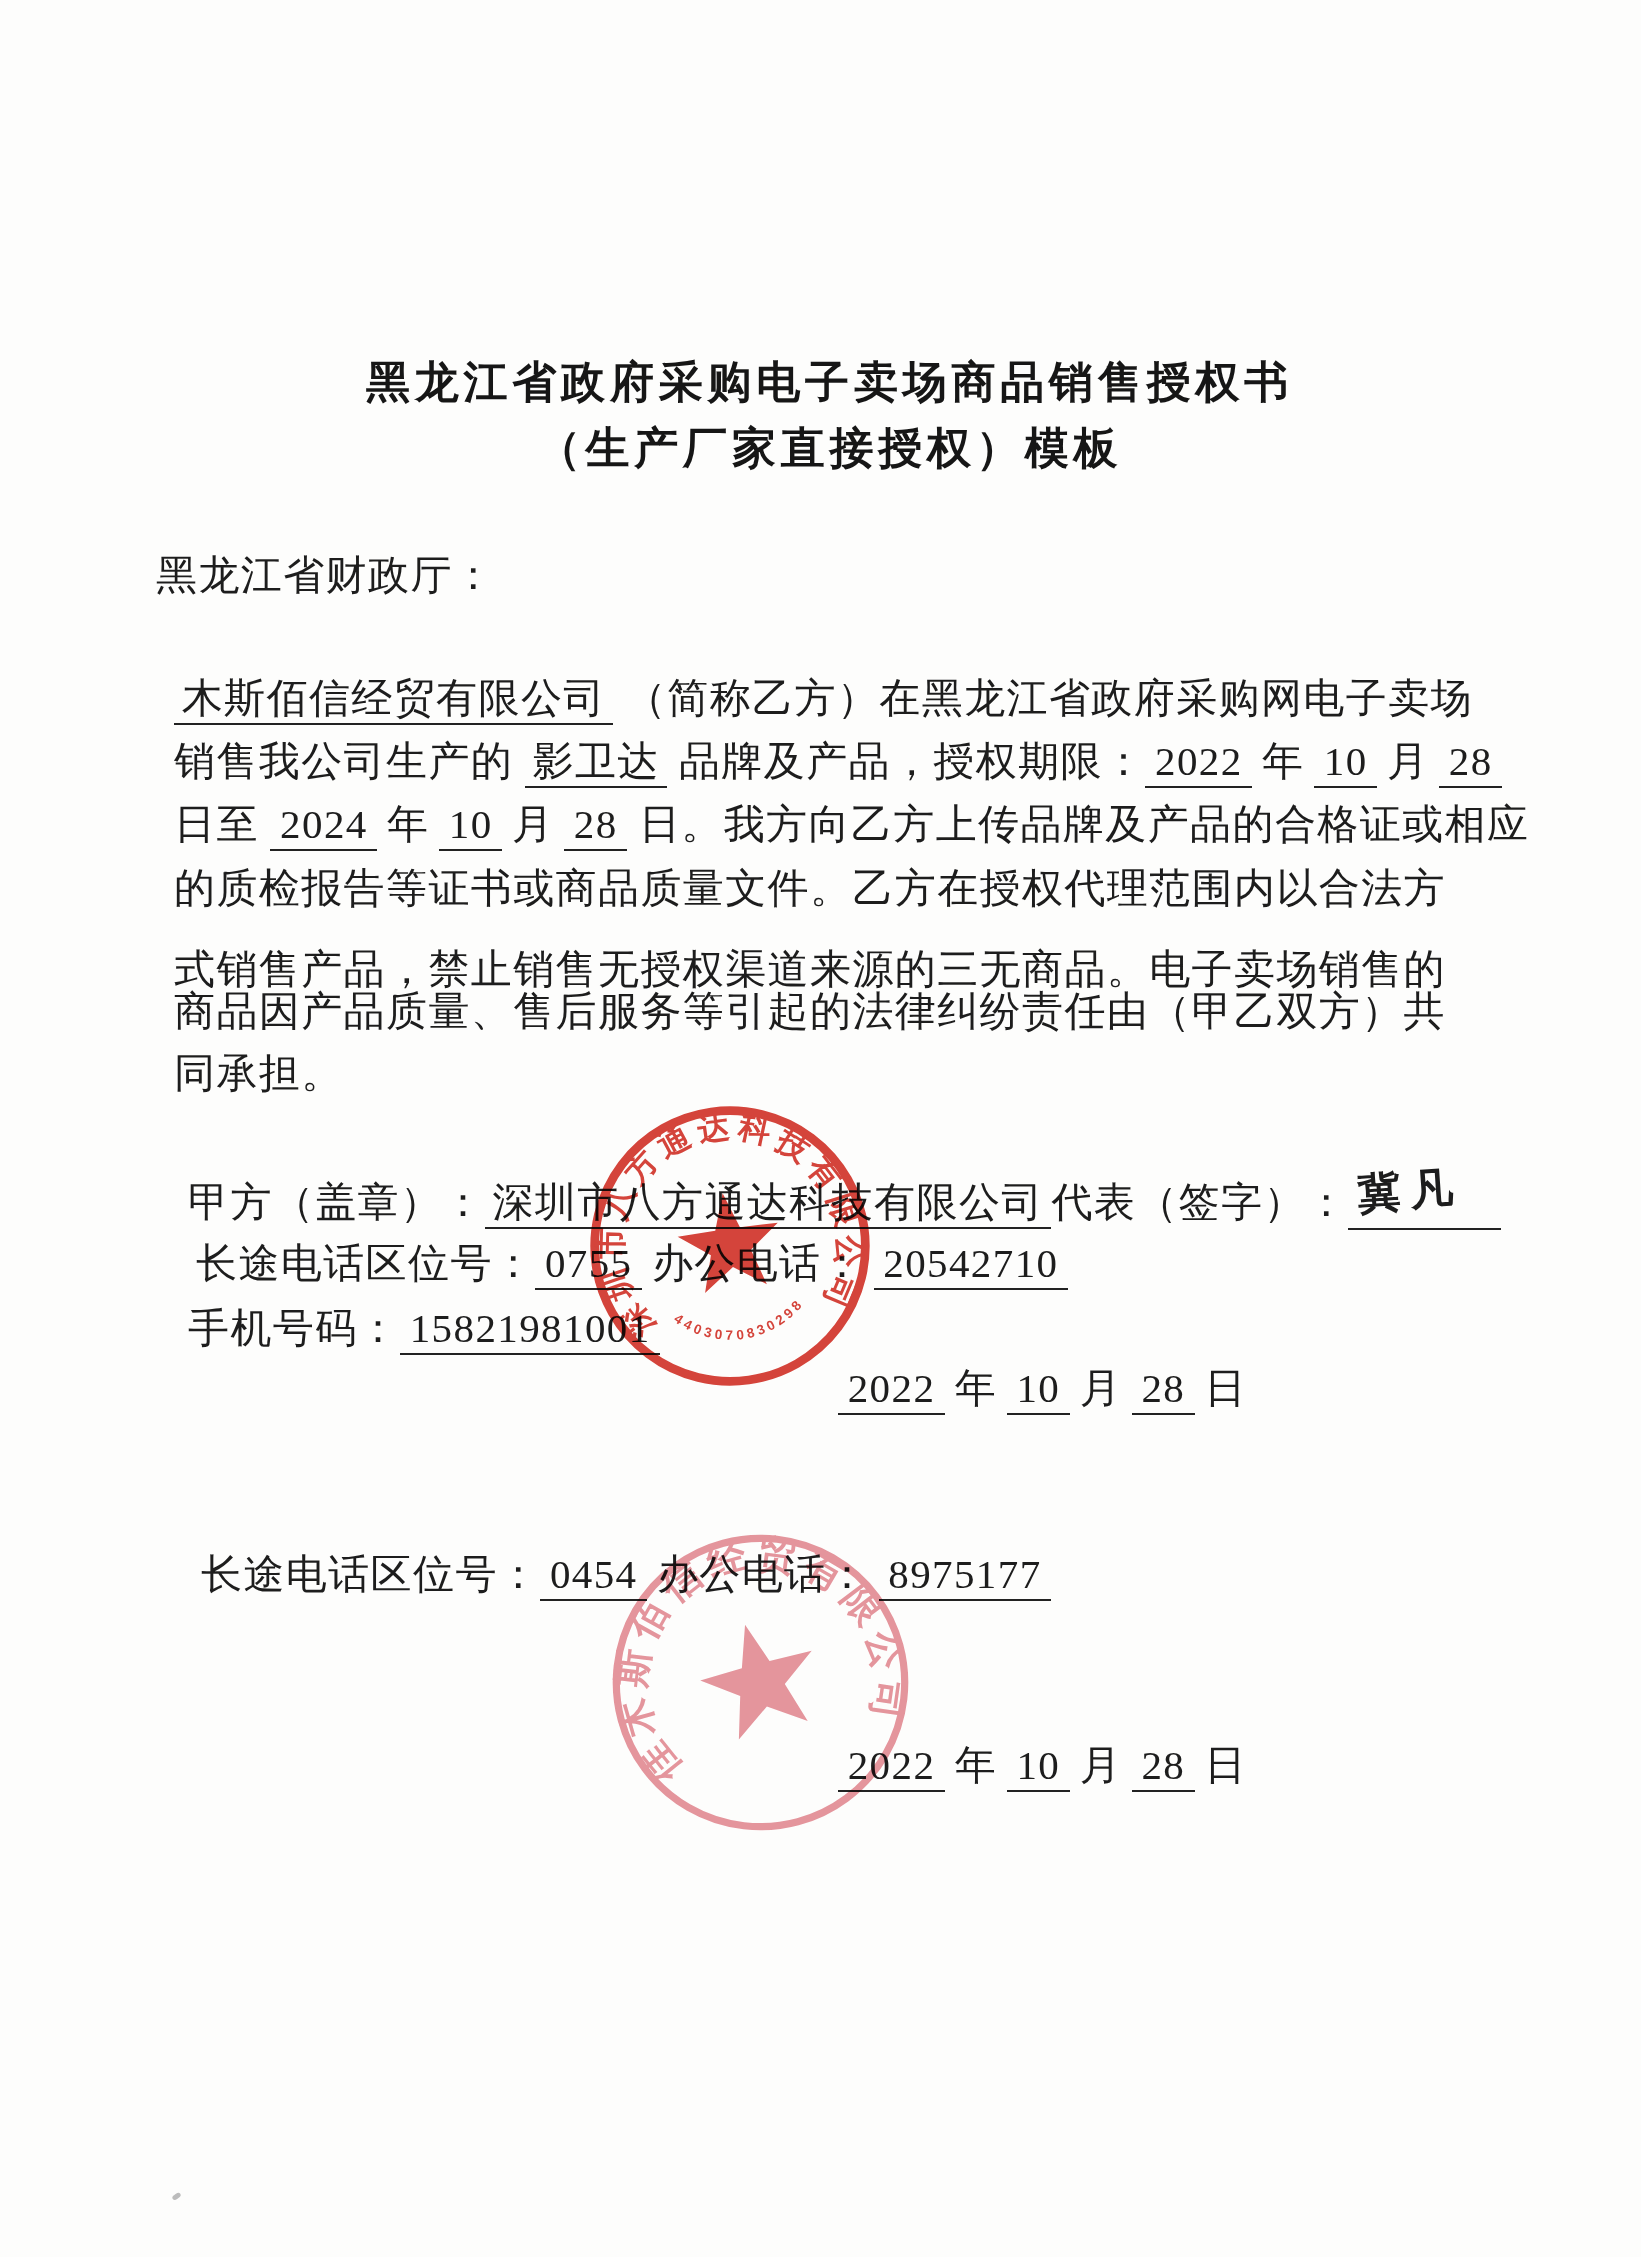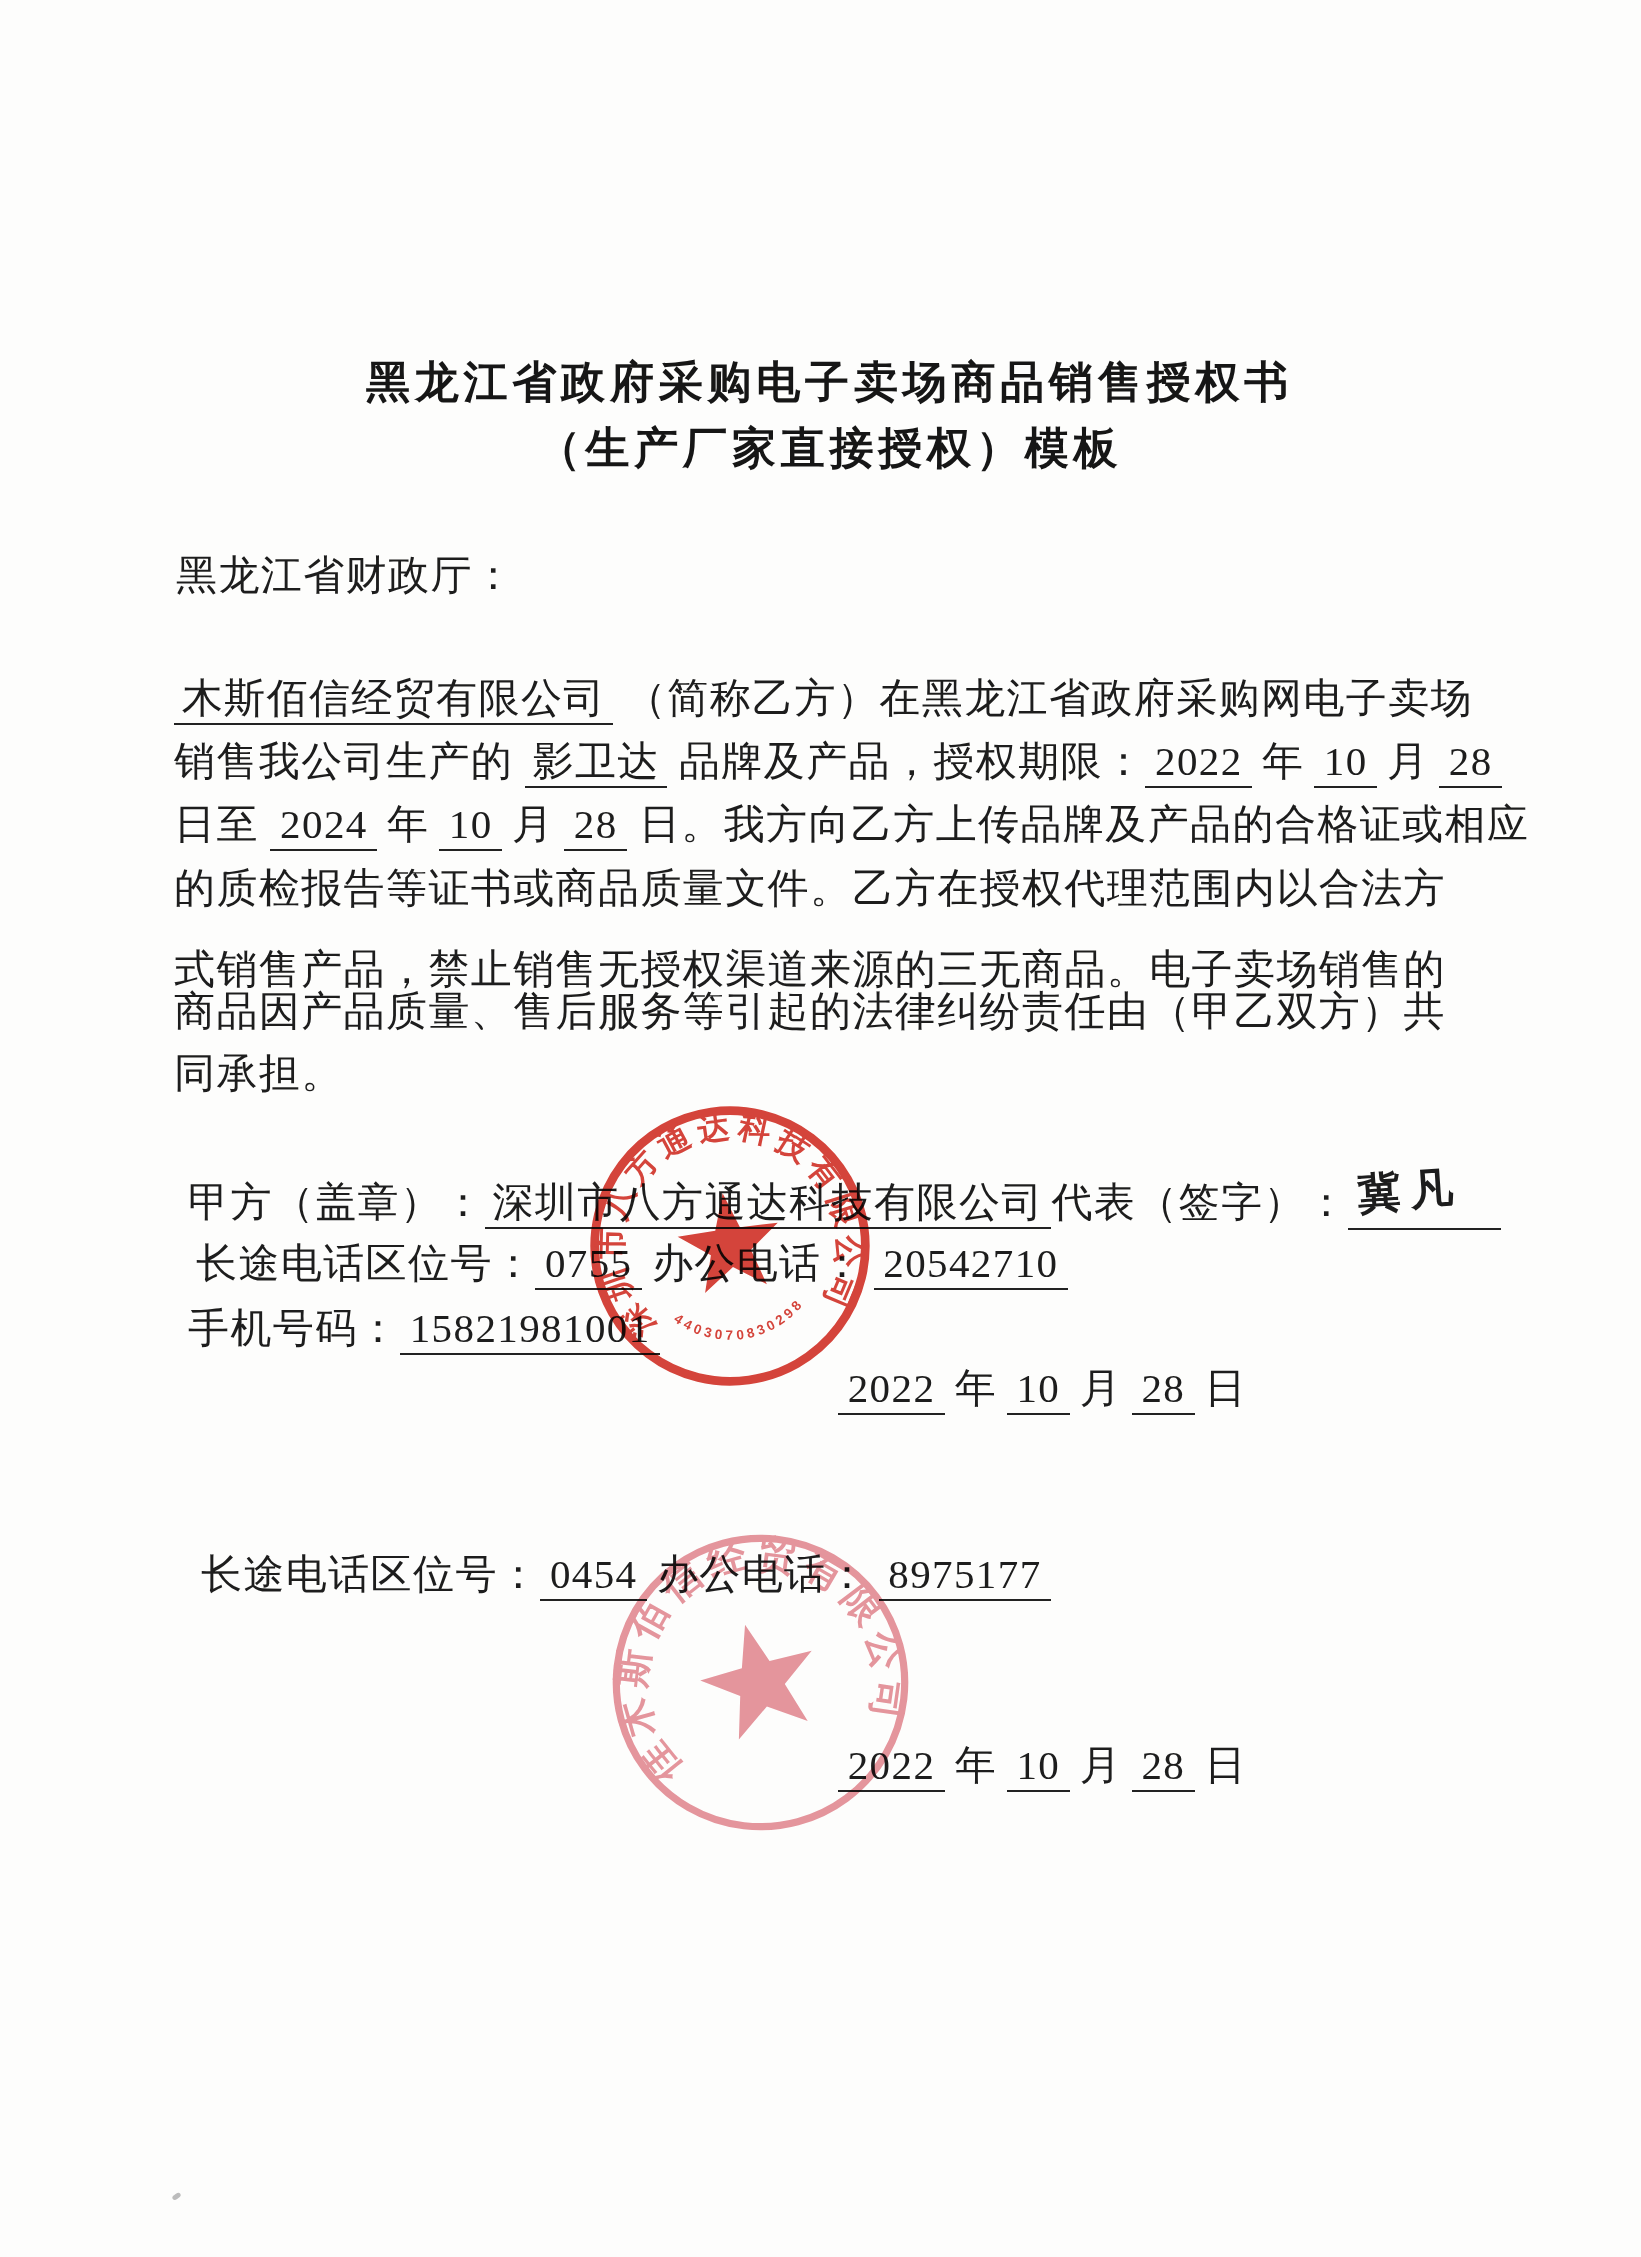--- a/index.html
+++ b/index.html
@@ -17,21 +17,21 @@
     position:absolute; left:0; width:1603px; text-align:center;
     font-family:"Liberation Sans", sans-serif;
     font-weight:700; font-size:44px; color:#161616; letter-spacing:4.8px;margin-left:28px;
   }
   .title1 { top:353px; }
   .title2 { top:419px; }
 
   .line {
     position:absolute; font-size:41px; letter-spacing:1.4px; white-space:nowrap; color:#1d1d1d;
   }
-  .salutation { left:176px; top:548px; }
+  .salutation { left:156px; top:548px; }
 
   .para-line { left:174px; }
   .pl1 { top:608px; }
   .pl2 { top:671px; }
   .pl3 { top:734px; }
   .pl4 { top:797px; }
   .pl5 { top:861px; }
   .pl6 { top:942px; }
   .pl7 { top:984px; }
   .pl8 { top:1046px; }

